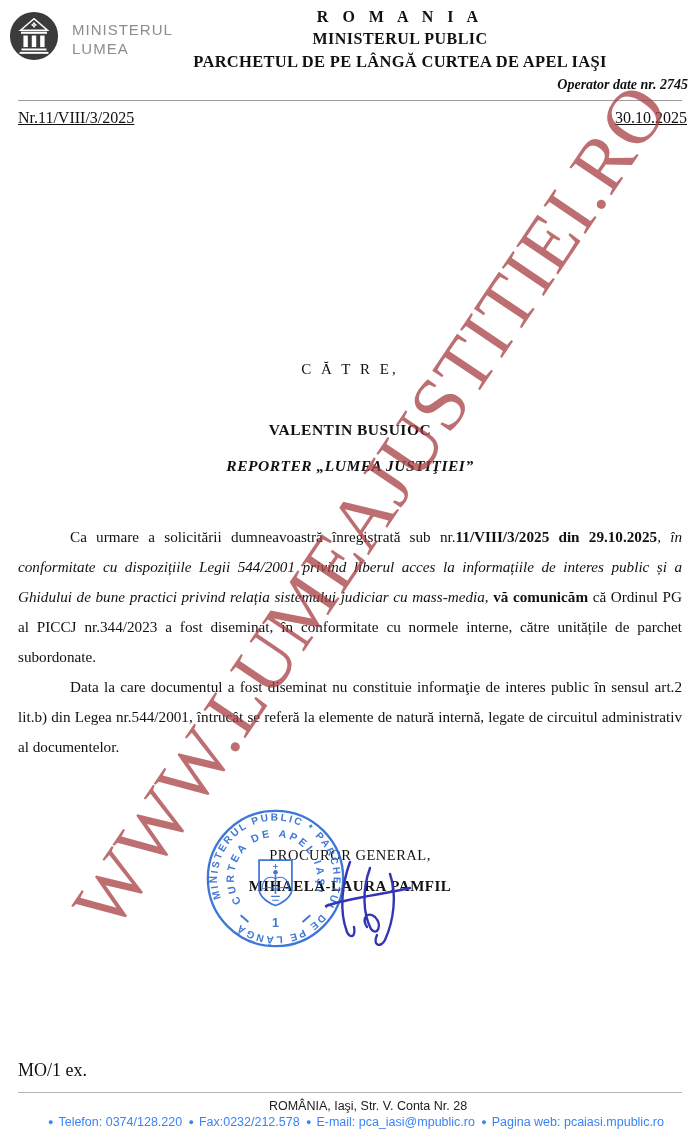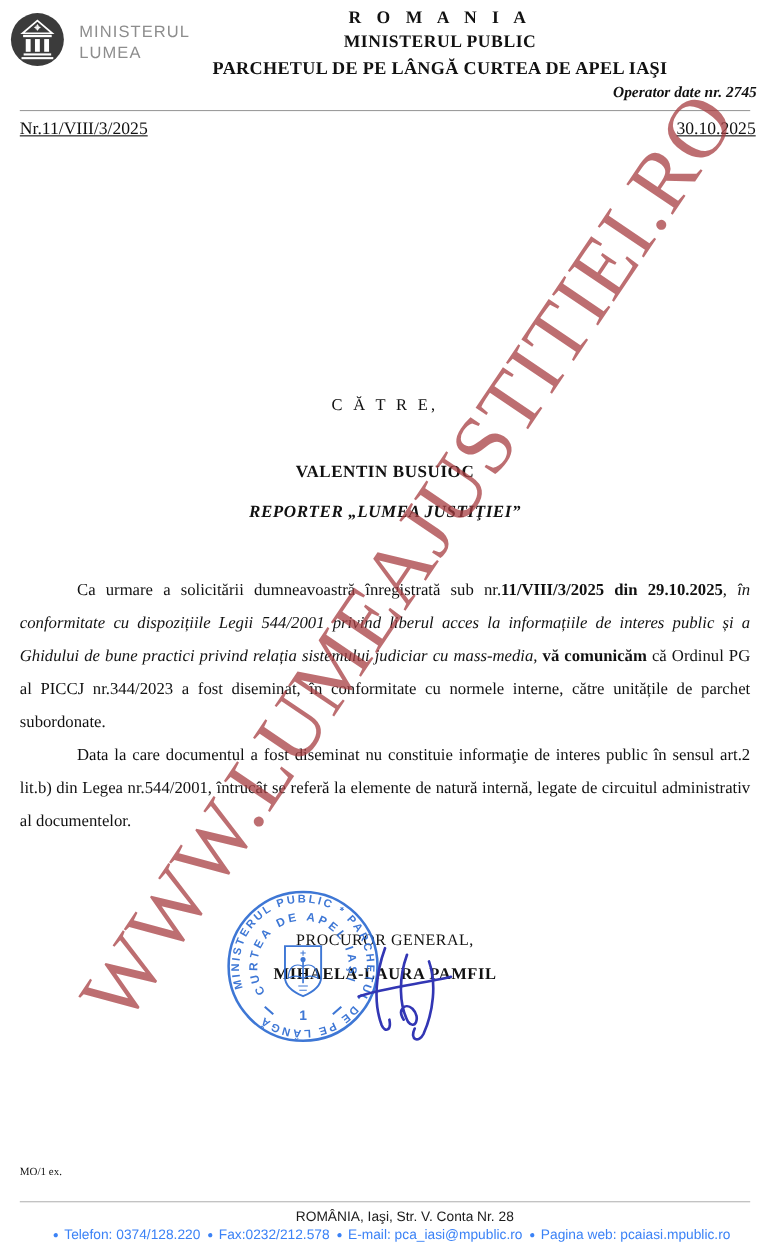--- a/index.html
+++ b/index.html
@@ -39,21 +39,21 @@
   .sig-name{font-size:15px;font-weight:bold;margin-top:14px;letter-spacing:.5px;}
   .signature{position:absolute;left:320px;top:856px;z-index:3;}
   
   .watermark{
     position:absolute;left:55px;top:895px;z-index:6;pointer-events:none;
     transform:rotate(-56deg);transform-origin:0 0;white-space:nowrap;
     font-family:"Liberation Serif",serif;font-size:77px;font-weight:normal;
     color:rgba(167,61,66,0.75);letter-spacing:1px;
   }
   
-  .copies{position:absolute;left:18px;top:1060px;font-size:10px;}
+  .copies{position:absolute;left:18px;top:1060px;font-size:18px;}
   .footer-rule{top:1092px;border-top-color:#b5b5b5;}
   .footer-address{position:absolute;left:0;right:0;top:1099px;text-align:center;
     font-family:"Liberation Sans",sans-serif;font-size:12.5px;color:#1c1c1c;padding-left:36px;}
   .footer-contacts{position:absolute;left:48px;right:36px;top:1115px;display:flex;
     justify-content:space-between;font-family:"Liberation Sans",sans-serif;
     font-size:12.5px;color:#3b82f6;}
   .contact .b{font-size:9px;vertical-align:1px;margin-right:5px;}
   
   .ring-txt{font-family:"Liberation Sans",sans-serif;font-weight:bold;fill:#2e6cd2;}
 </style>

